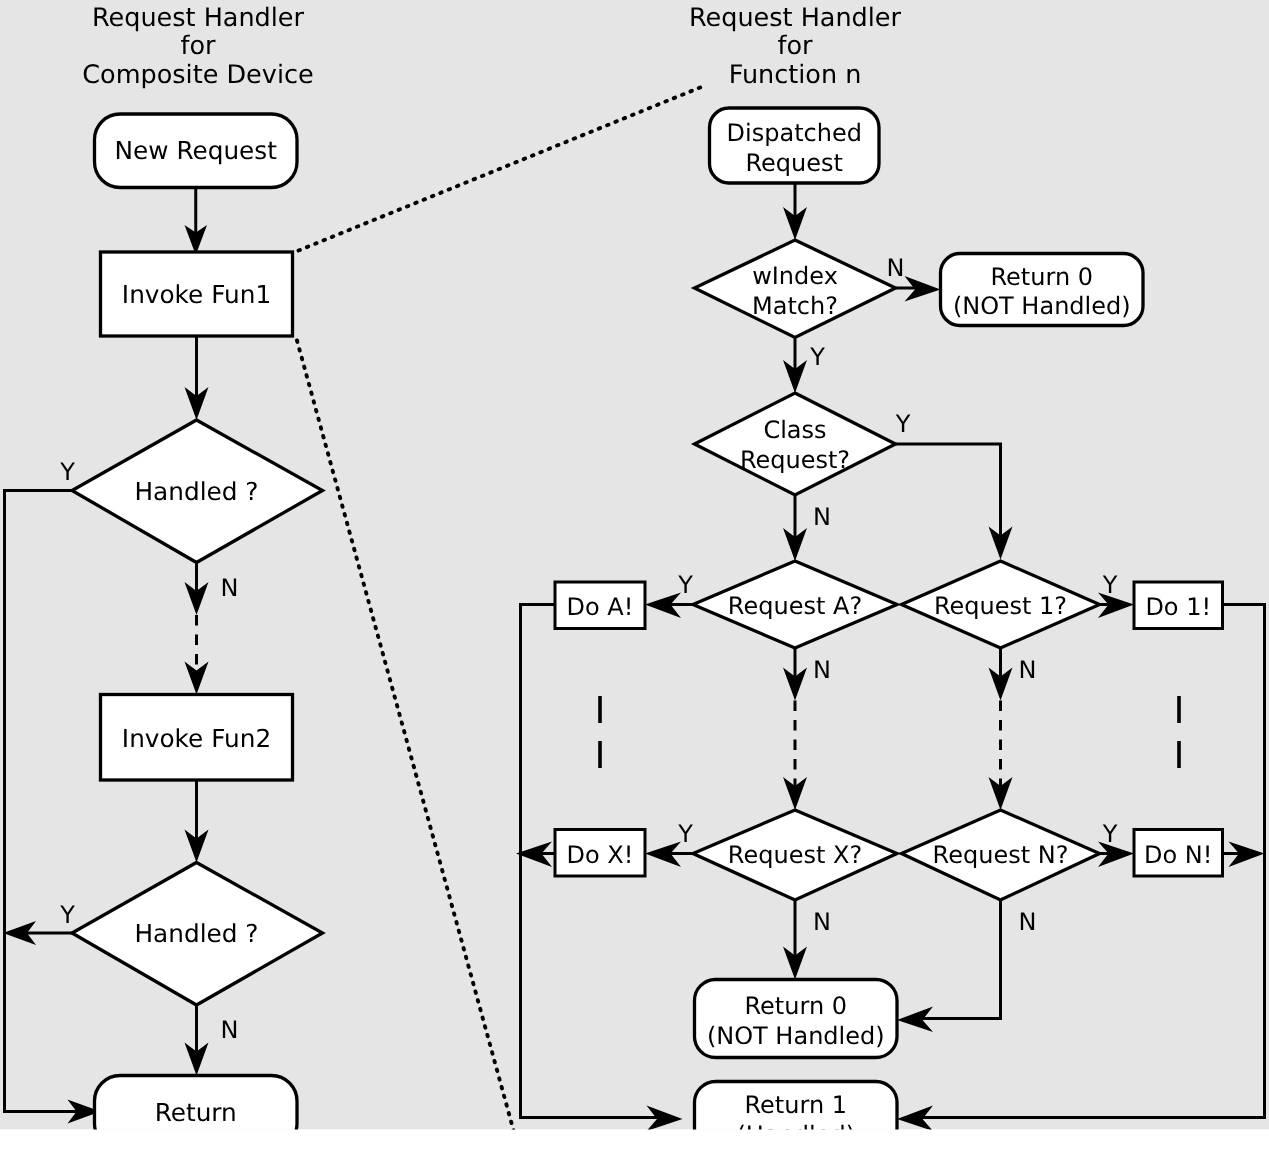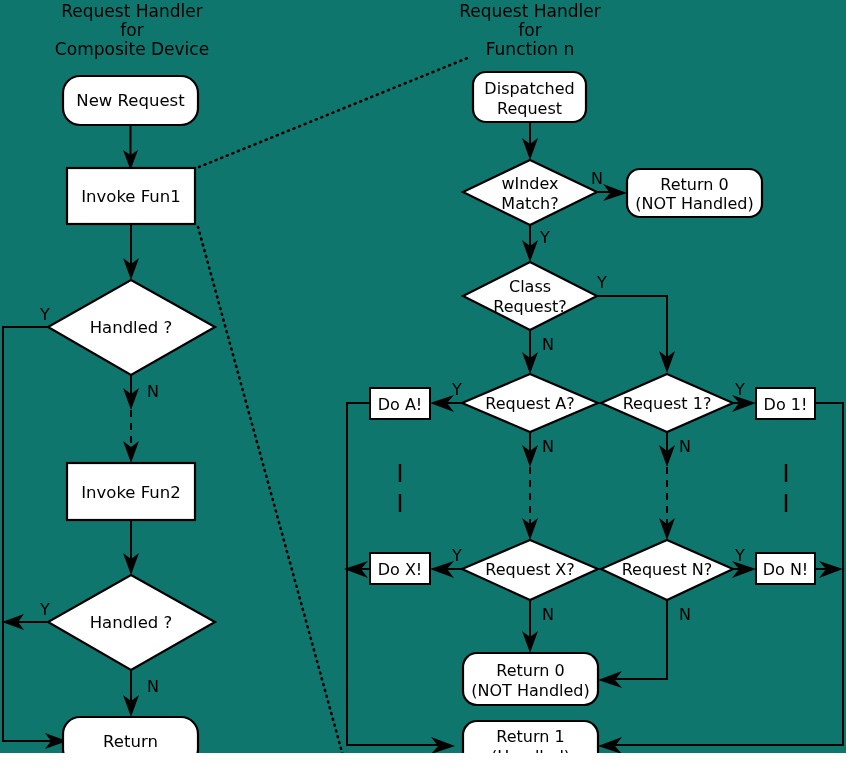--- a/index.html
+++ b/index.html
@@ -4,21 +4,21 @@
 <style>
   html, body {
     margin: 0;
     padding: 0;
     background: #ffffff;
   }
   #canvas-wrap {
     position: relative;
     width: 846px;
     height: 753px;
-    background: #0f766e;
+    background: #e5e5e5;
     font-family: "DejaVu Sans", sans-serif;
   }
   svg#flow {
     display: block;
     width: 846px;
     height: 770px;
   }
   .node-shape {
     fill: #ffffff;
     stroke: #000000;

